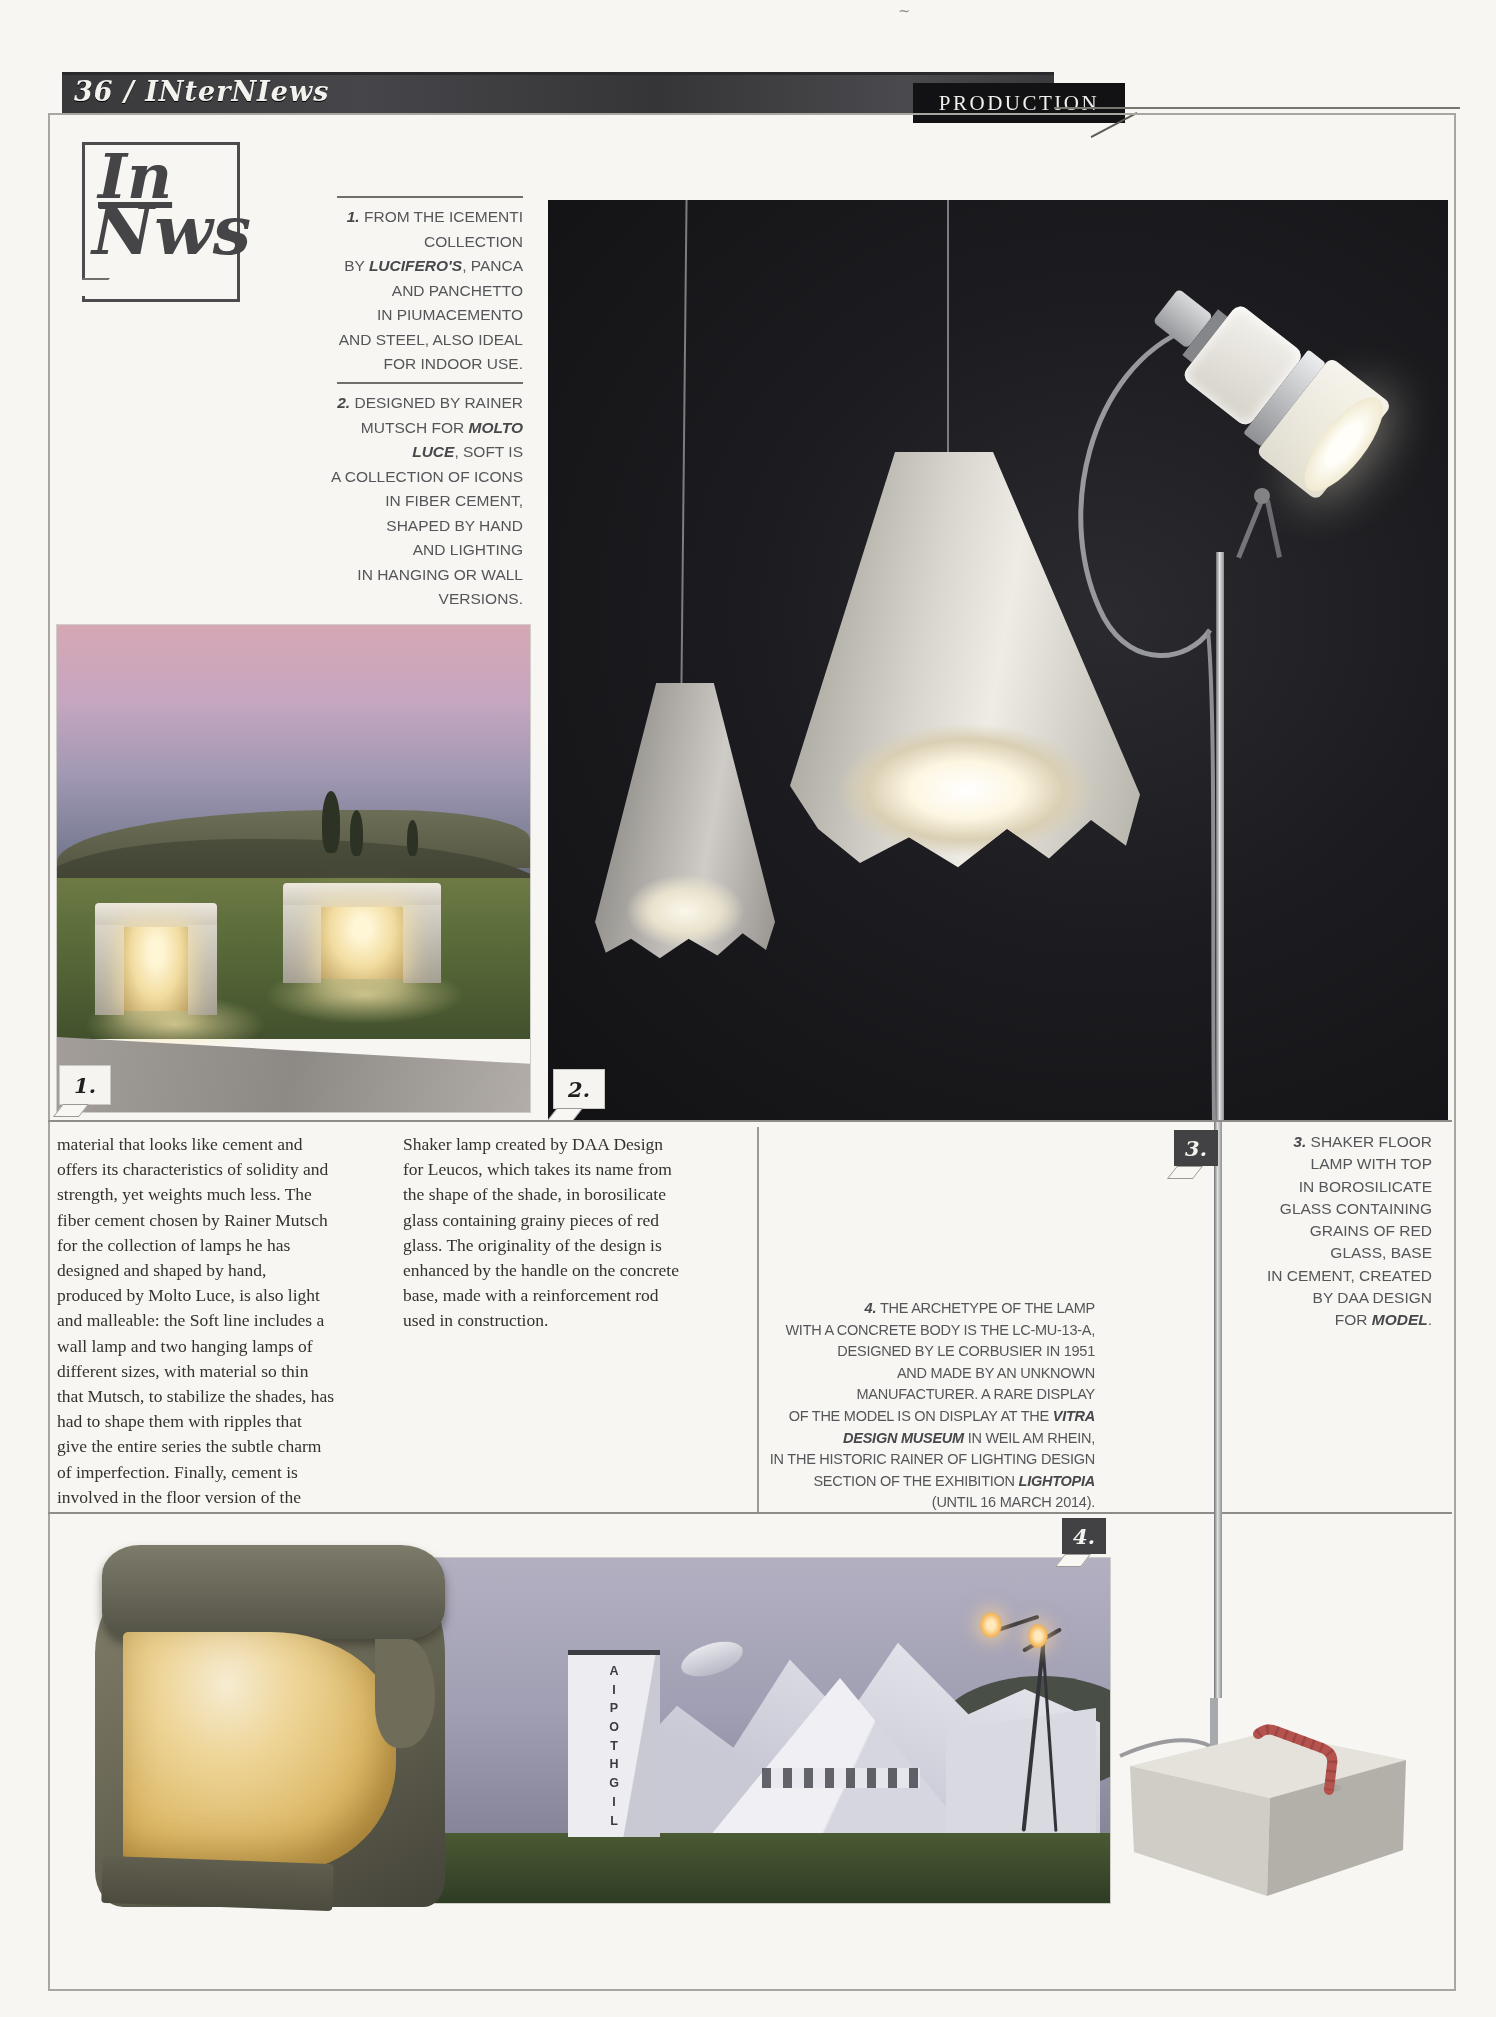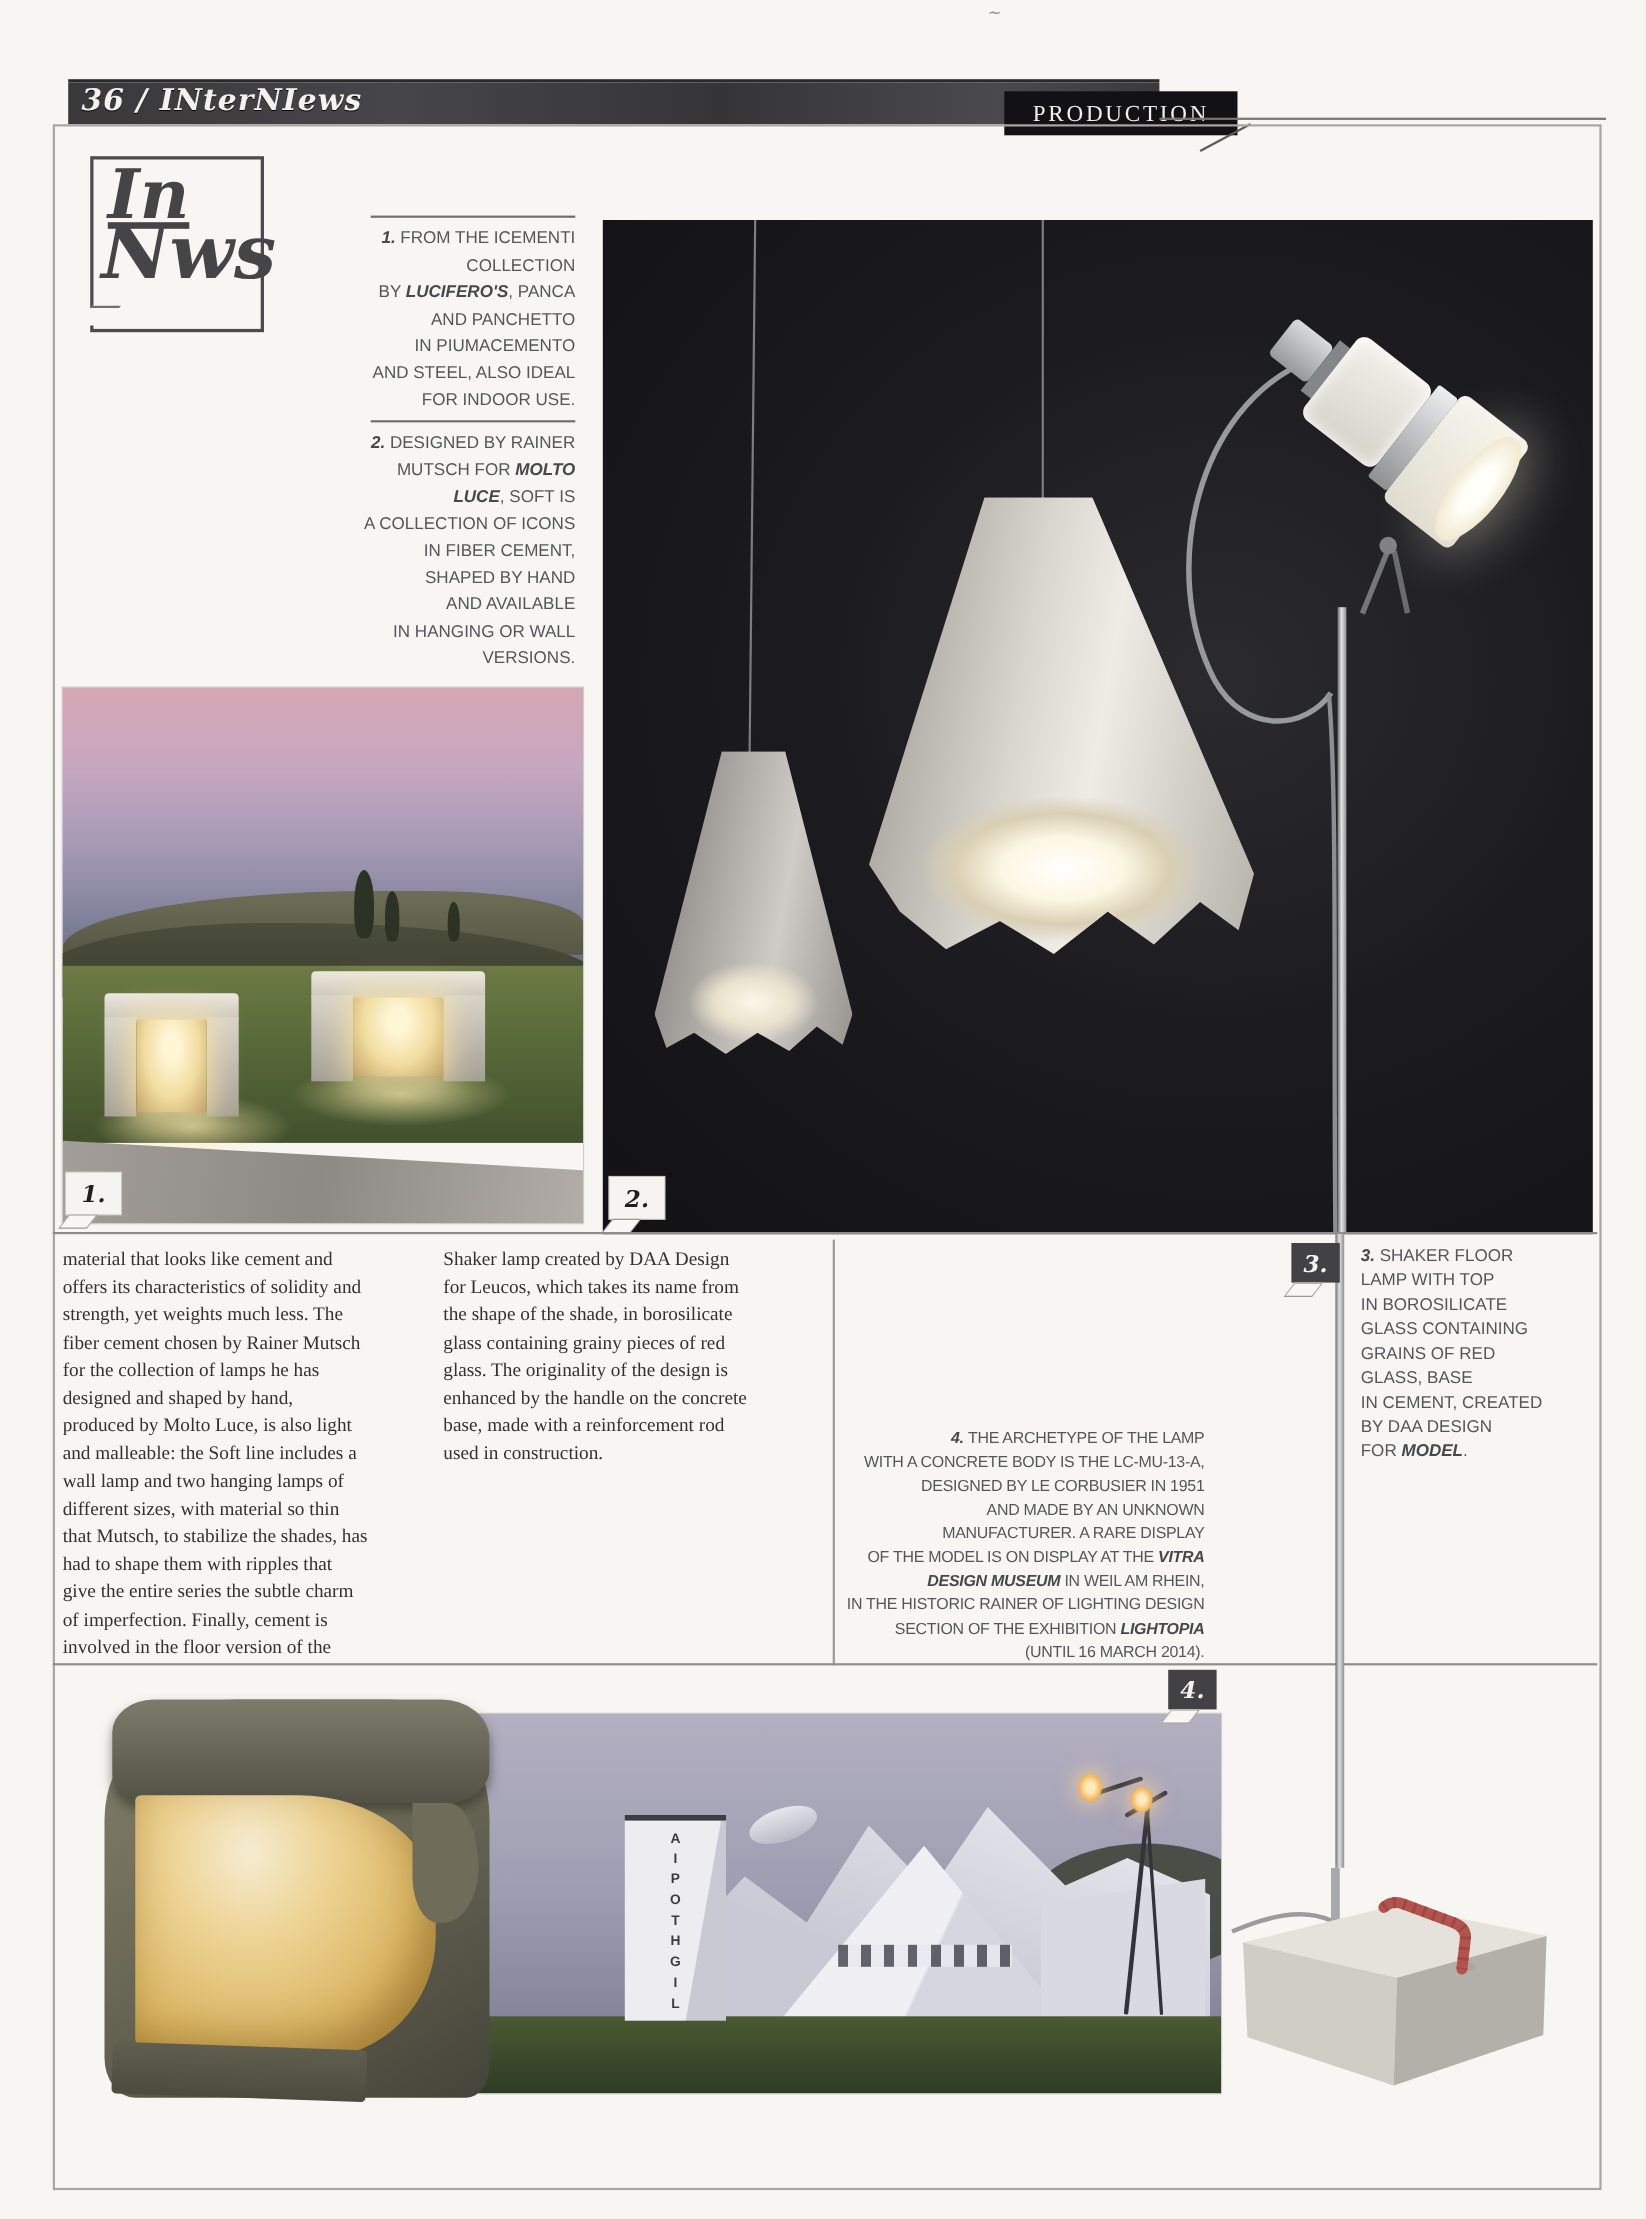--- a/index.html
+++ b/index.html
@@ -32,21 +32,21 @@
 
   
   .cap{color:#55565a;font-family:"Liberation Sans",sans-serif;}
   .cap .b{font-weight:700;font-style:italic;color:#47484c;}
   .cap .tline{white-space:nowrap;}
   .caprule{height:2px;background:#6e6e6a;}
   #caption-rule-1{left:337px;top:196px;width:186px;}
   #caption-block-1{left:265px;top:205px;width:258px;text-align:right;font-size:15.5px;line-height:24.5px;}
   #caption-rule-2{left:337px;top:382px;width:186px;}
   #caption-block-2{left:265px;top:391px;width:258px;text-align:right;font-size:15.5px;line-height:24.5px;}
-  #caption-block-3{left:1237px;top:1131px;width:195px;text-align:left;font-size:15.5px;line-height:22.3px;}
+  #caption-block-3{left:1237px;top:1131px;width:195px;text-align:right;font-size:15.5px;line-height:22.3px;}
   #caption-block-4{left:755px;top:1298px;width:340px;text-align:right;font-size:14.5px;
     letter-spacing:-0.25px;line-height:21.6px;}
 
   
   .badge{font:italic 700 21px "DejaVu Serif",serif;display:flex;align-items:center;justify-content:center;}
   .badge::after{content:"";position:absolute;left:3px;top:100%;width:24px;height:11px;background:#f8f7f4;
     border:1px solid #9a9995;transform:skewX(-38deg);transform-origin:top left;}
   .badge-light{width:50px;height:38px;background:#f5f4f0;color:#1f1f1f;box-shadow:0 0 0 1px #c9c7c1;}
   .badge-dark{width:44px;height:36px;background:#424244;color:#f4f3ef;}
   #badge-1{left:60px;top:1066px;}
@@ -204,21 +204,21 @@
       <div class="tline">FOR INDOOR USE.</div>
     </div>
   <div class="abs caprule" id="caption-rule-2"></div>
   <div class="abs cap" id="caption-block-2">
       <div class="tline"><span class="b">2. </span><span>DESIGNED BY RAINER</span></div>
       <div class="tline"><span>MUTSCH FOR </span><span class="b">MOLTO</span></div>
       <div class="tline"><span class="b">LUCE</span><span>, SOFT IS</span></div>
       <div class="tline">A COLLECTION OF ICONS</div>
       <div class="tline">IN FIBER CEMENT,</div>
       <div class="tline">SHAPED BY HAND</div>
-      <div class="tline">AND AVAILABLE</div>
+      <div class="tline">AND LIGHTING</div>
       <div class="tline">IN HANGING OR WALL</div>
       <div class="tline">VERSIONS.</div>
     </div>
 
   <div class="abs" id="photo-outdoor">
     <div class="abs" id="p1-sky"></div>
     <div class="abs" id="p1-ridge-far"></div>
     <div class="abs" id="p1-ridge"></div>
     <div class="abs p1-cypress" id="p1-cyp-a"></div>
     <div class="abs p1-cypress" id="p1-cyp-b"></div>

